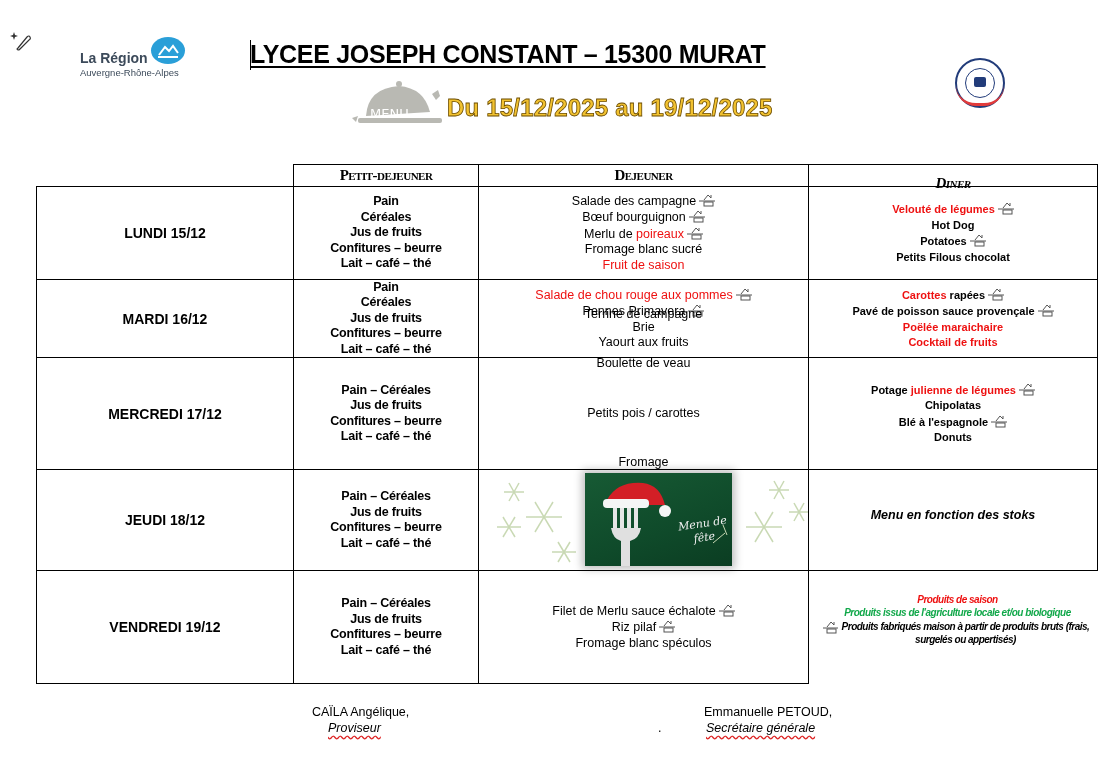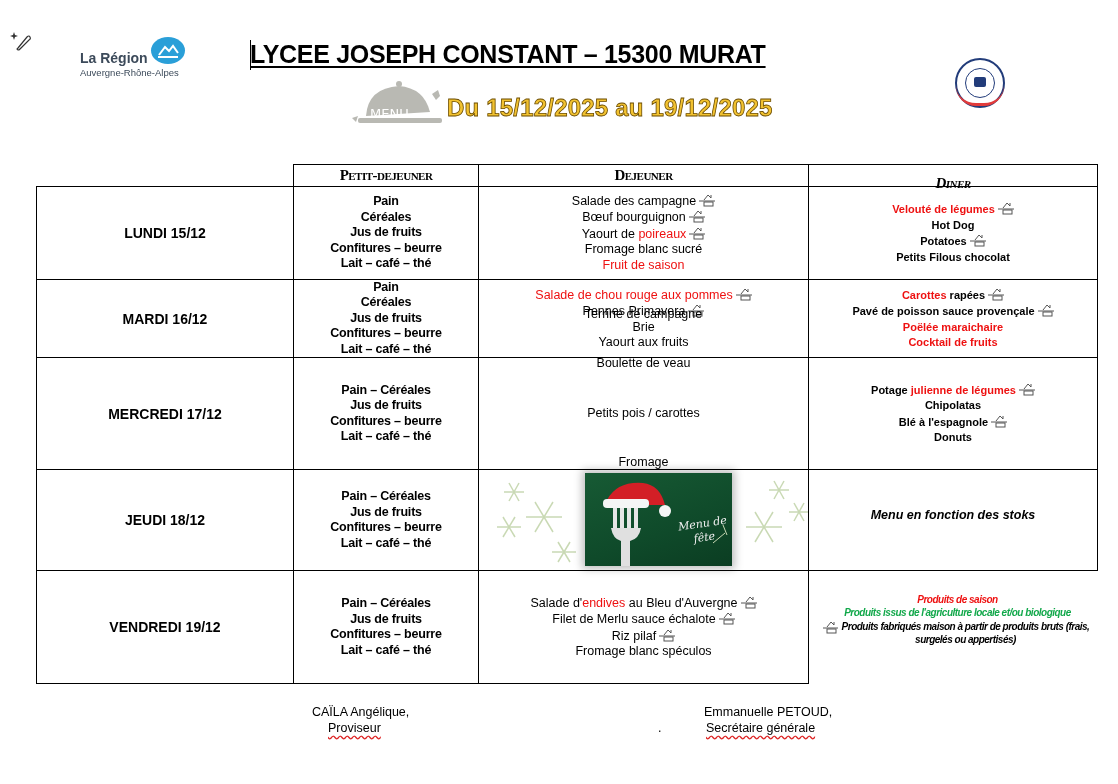--- a/index.html
+++ b/index.html
@@ -46,21 +46,21 @@
   .legend { font-style: italic; font-weight: bold; font-size: 10px; line-height: 12.5px; letter-spacing: -0.5px; }
   .legend .red { color: #ee1111; }
   .legend .green { color: #11a84a; }
 
   .fete-wrap { position: absolute; left: 484px; top: 472px; width: 324px; height: 98px; }
   .fete-img { position: absolute; left: 101px; top: 1px; width: 147px; height: 93px; background: linear-gradient(160deg,#175a34 0%,#0f4a2a 60%,#0b3d22 100%);
               box-shadow: 0 0 8px 3px rgba(0,0,0,0.25); overflow: hidden; }
   .fete-text { position: absolute; left: 90px; top: 44px; font-family: "DejaVu Serif", serif; font-style: italic; color: #f0f0f0; font-size: 11px; line-height: 14px; text-align: center; transform: rotate(-8deg); }
 
   .sign { font-size: 12.5px; white-space: nowrap; }
-  .sign-role { font-size: 12.5px; text-decoration: underline wavy #d22; text-underline-offset: 3px; white-space: nowrap; text-align: right; }
+  .sign-role { font-size: 12.5px; font-style: italic; text-decoration: underline wavy #d22; text-underline-offset: 3px; white-space: nowrap; text-align: right; }
 </style>
 </head>
 <body>
 
 <svg class="abs wand" viewBox="0 0 22 22">
   <path d="M4 2 L5 5 L8 6 L5 7 L4 10 L3 7 L0 6 L3 5 Z" fill="#333"></path>
   <path d="M8 18 L17 7 Q19 5 20 7 Q21 9 19 10 L10 19 Q8 21 7 19 Z" fill="none" stroke="#333" stroke-width="1.2"></path>
 </svg>
 
 <div class="abs region-logo">
@@ -158,21 +158,21 @@
     <div class="line"><span>Salade des campagne</span><svg class="hm" viewBox="0 0 16 14">
         <path d="M5 7 L9 2 L12 5 M12 2 L12 5" stroke="#555" stroke-width="1" fill="none"></path>
         <rect x="5" y="9" width="9" height="4" fill="none" stroke="#555"></rect>
         <line x1="0" y1="8" x2="16" y2="8" stroke="#555"></line>
       </svg></div>
     <div class="line"><span>Bœuf bourguignon</span><svg class="hm" viewBox="0 0 16 14">
         <path d="M5 7 L9 2 L12 5 M12 2 L12 5" stroke="#555" stroke-width="1" fill="none"></path>
         <rect x="5" y="9" width="9" height="4" fill="none" stroke="#555"></rect>
         <line x1="0" y1="8" x2="16" y2="8" stroke="#555"></line>
       </svg></div>
-    <div class="line"><span>Yaourt de </span><span class="red">poireaux</span><svg class="hm" viewBox="0 0 16 14">
+    <div class="line"><span>Merlu de </span><span class="red">poireaux</span><svg class="hm" viewBox="0 0 16 14">
         <path d="M5 7 L9 2 L12 5 M12 2 L12 5" stroke="#555" stroke-width="1" fill="none"></path>
         <rect x="5" y="9" width="9" height="4" fill="none" stroke="#555"></rect>
         <line x1="0" y1="8" x2="16" y2="8" stroke="#555"></line>
       </svg></div>
     <div class="line"><span>Fromage blanc sucré</span></div>
     <div class="line"><span class="red">Fruit de saison</span></div>
   </div>
 <div class="cell meal" style="left:479px; top:280px; width:329px; height:77px;">
     <div class="line"><span class="red">Salade de chou rouge aux pommes</span><svg class="hm" viewBox="0 0 16 14">
         <path d="M5 7 L9 2 L12 5 M12 2 L12 5" stroke="#555" stroke-width="1" fill="none"></path>
@@ -188,25 +188,20 @@
     <div class="line"><span>Yaourt aux fruits</span></div>
   </div>
 <div class="cell meal" style="left:479px; top:358px; width:329px; height:111px;gap:34px;">
     <div class="line"><span>Terrine de campagne</span></div>
     <div class="line"><span>Boulette de veau</span></div>
     <div class="line"><span>Petits pois / carottes</span></div>
     <div class="line"><span>Fromage</span></div>
     <div class="line"><span class="red">Fruit de saison</span></div>
   </div>
 <div class="cell meal" style="left:479px; top:571px; width:329px; height:112px;">
-    <div class="line"><span>Salade d'</span><span class="red">endives</span><span> au Bleu d'Auvergne</span><svg class="hm" viewBox="0 0 16 14">
-        <path d="M5 7 L9 2 L12 5 M12 2 L12 5" stroke="#555" stroke-width="1" fill="none"></path>
-        <rect x="5" y="9" width="9" height="4" fill="none" stroke="#555"></rect>
-        <line x1="0" y1="8" x2="16" y2="8" stroke="#555"></line>
-      </svg></div>
     <div class="line"><span>Filet de Merlu sauce échalote</span><svg class="hm" viewBox="0 0 16 14">
         <path d="M5 7 L9 2 L12 5 M12 2 L12 5" stroke="#555" stroke-width="1" fill="none"></path>
         <rect x="5" y="9" width="9" height="4" fill="none" stroke="#555"></rect>
         <line x1="0" y1="8" x2="16" y2="8" stroke="#555"></line>
       </svg></div>
     <div class="line"><span>Riz pilaf</span><svg class="hm" viewBox="0 0 16 14">
         <path d="M5 7 L9 2 L12 5 M12 2 L12 5" stroke="#555" stroke-width="1" fill="none"></path>
         <rect x="5" y="9" width="9" height="4" fill="none" stroke="#555"></rect>
         <line x1="0" y1="8" x2="16" y2="8" stroke="#555"></line>
       </svg></div>

